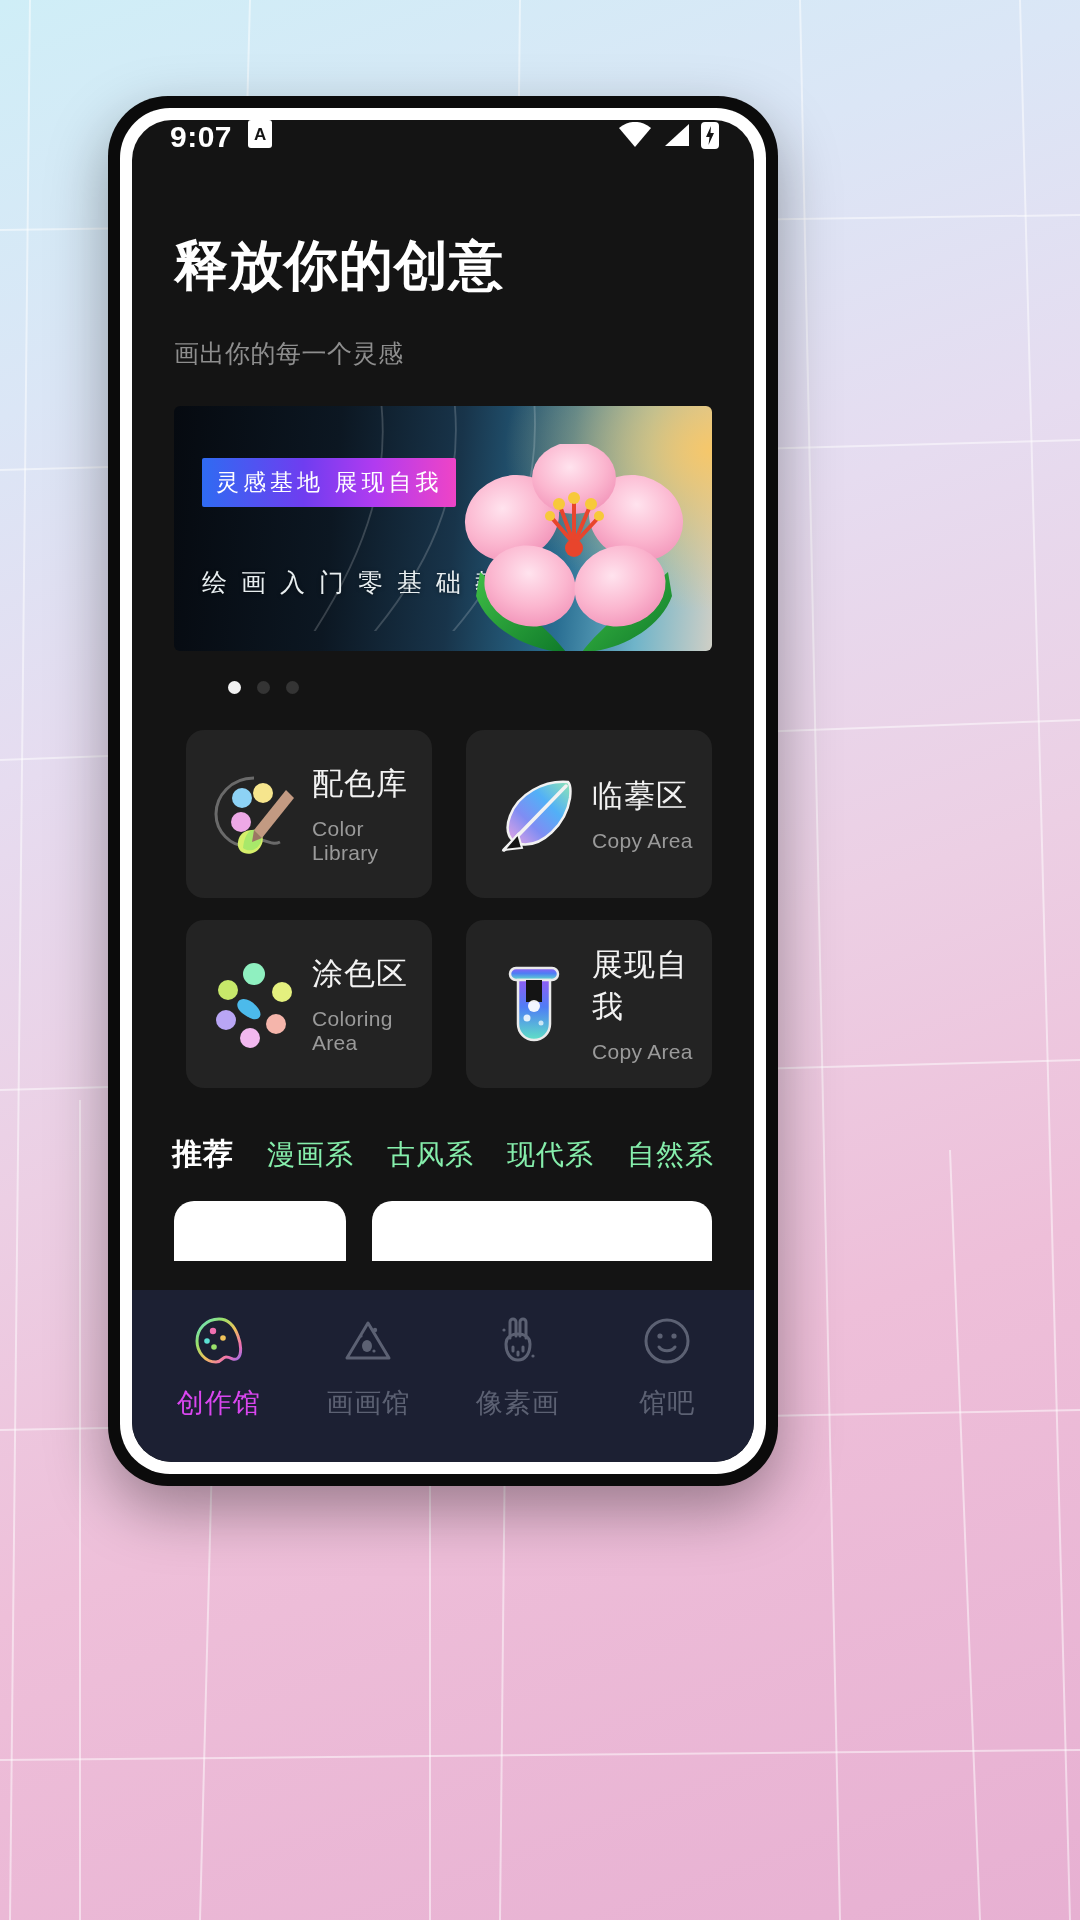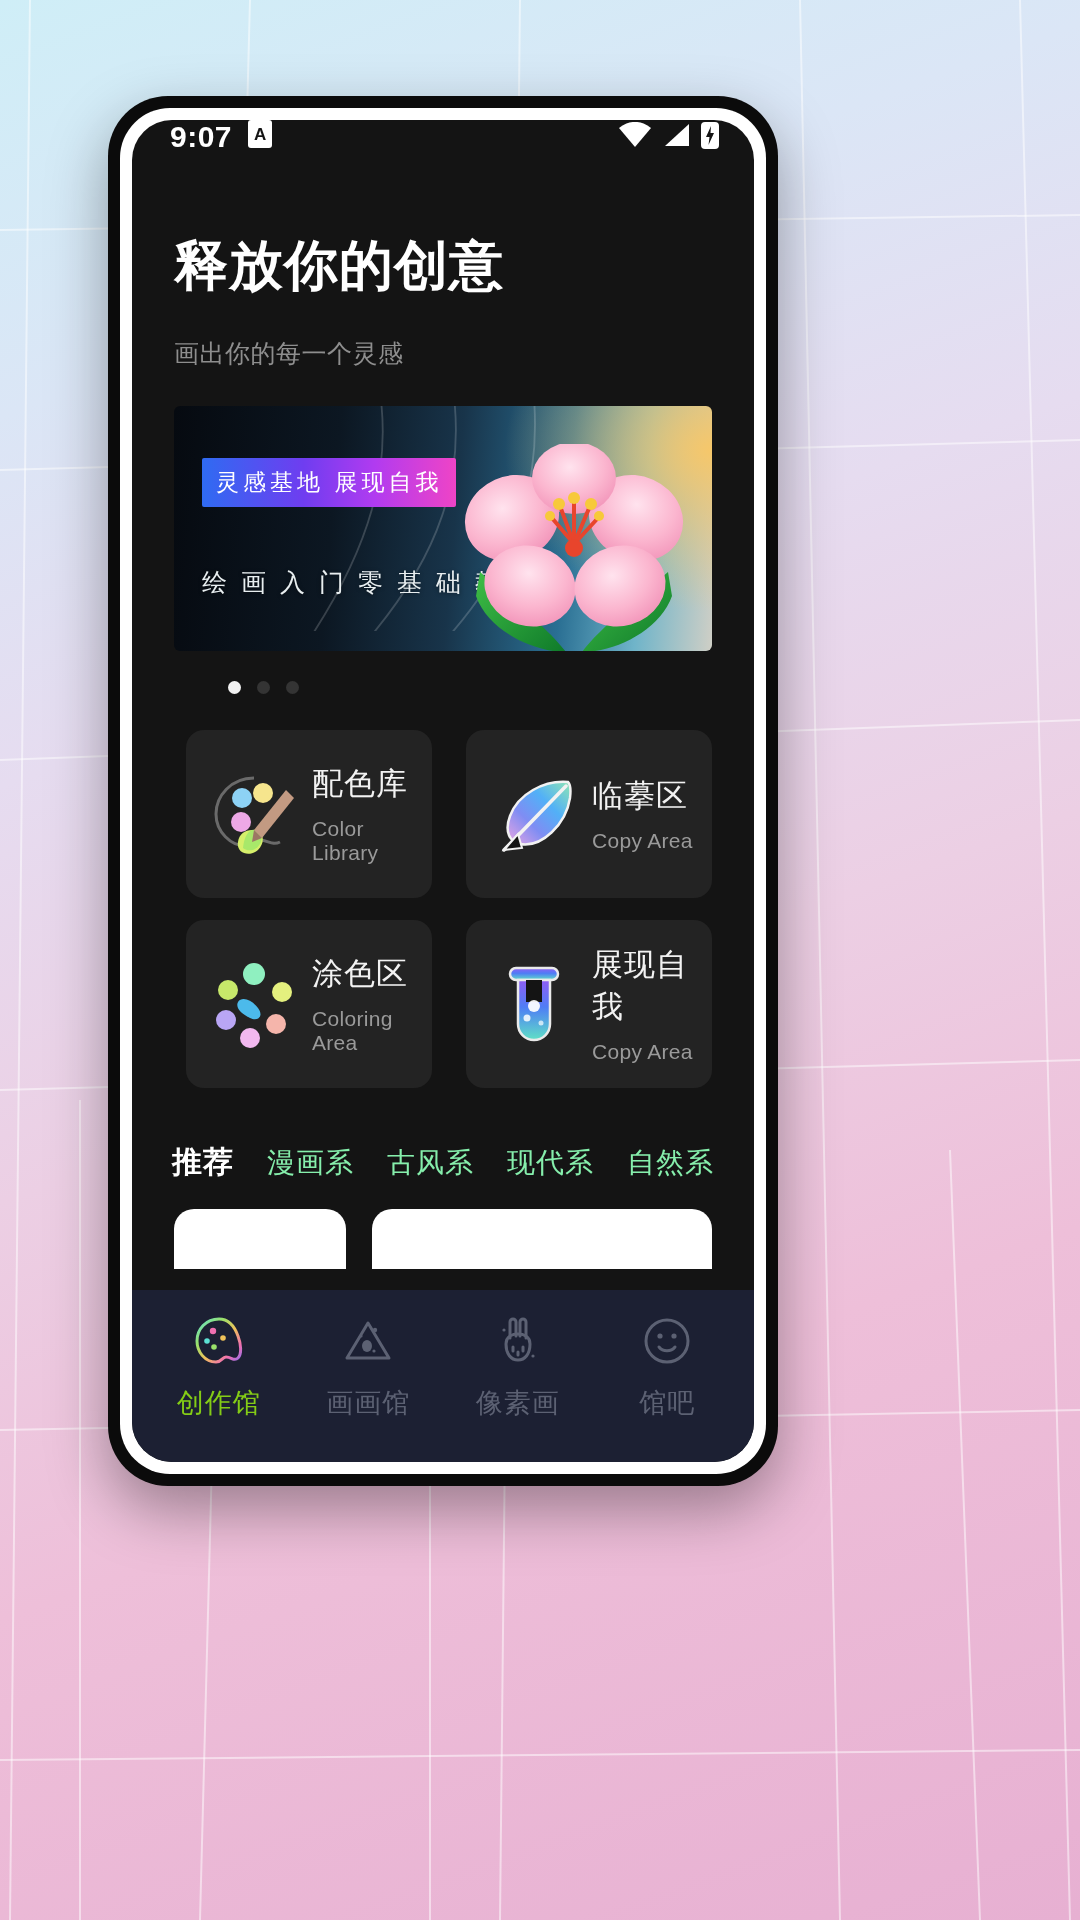--- a/index.html
+++ b/index.html
@@ -121,42 +121,42 @@
   .card-txt { display:flex; flex-direction:column; gap:12px; }
   .card-cn { color:#f2f2f2; font-size:31px; font-weight:500; letter-spacing:1px; }
   .card-en { color:#9a9a9a; font-size:21px; letter-spacing:.3px; }
 
   
   .tabs {
     margin:46px 0 0 0; padding:0 40px;
     display:flex; align-items:baseline; gap:0; justify-content:space-between;
   }
   .tab { color:#86efac; font-size:28px; letter-spacing:1px; }
-  .tab.active { color:#fff; font-weight:700; font-size:30px;margin-top:8px; }
+  .tab.active { color:#fff; font-weight:700; font-size:30px; }
 
   
   .peek { margin:26px 42px 0 42px; display:flex; gap:26px; }
   .peek-card { flex:1; height:60px; background:#fff; border-radius:20px 20px 0 0; }
   .peek-card.partial { flex:0 0 340px; }
 
   
   .bottomnav {
     flex:0 0 172px; height:172px;
     background:#1c2033;
     display:flex; align-items:center;
     padding:0 12px 18px 12px;
   }
   .nav-item {
     flex:1; display:flex; flex-direction:column;
     align-items:center; gap:16px;
   }
   .nav-ico { width:56px; height:56px; display:flex; align-items:center; justify-content:center; }
   .nav-ico svg { display:block; }
   .nav-label { font-size:27px; letter-spacing:1px; color:#5c6173; }
-  .nav-item.active .nav-label { color:#84cc16; }
+  .nav-item.active .nav-label { color:#d946ef; }
 </style>
 </head>
 <body>
 
 <div class="backdrop">
   <div class="grid-lines">
     <svg viewBox="0 0 1080 1920" preserveAspectRatio="none">
       <g stroke="#ffffff" stroke-opacity="0.5" fill="none" stroke-width="2">
         <path d="M0 230 L1080 215"></path>
         <path d="M0 470 L1080 440"></path>

